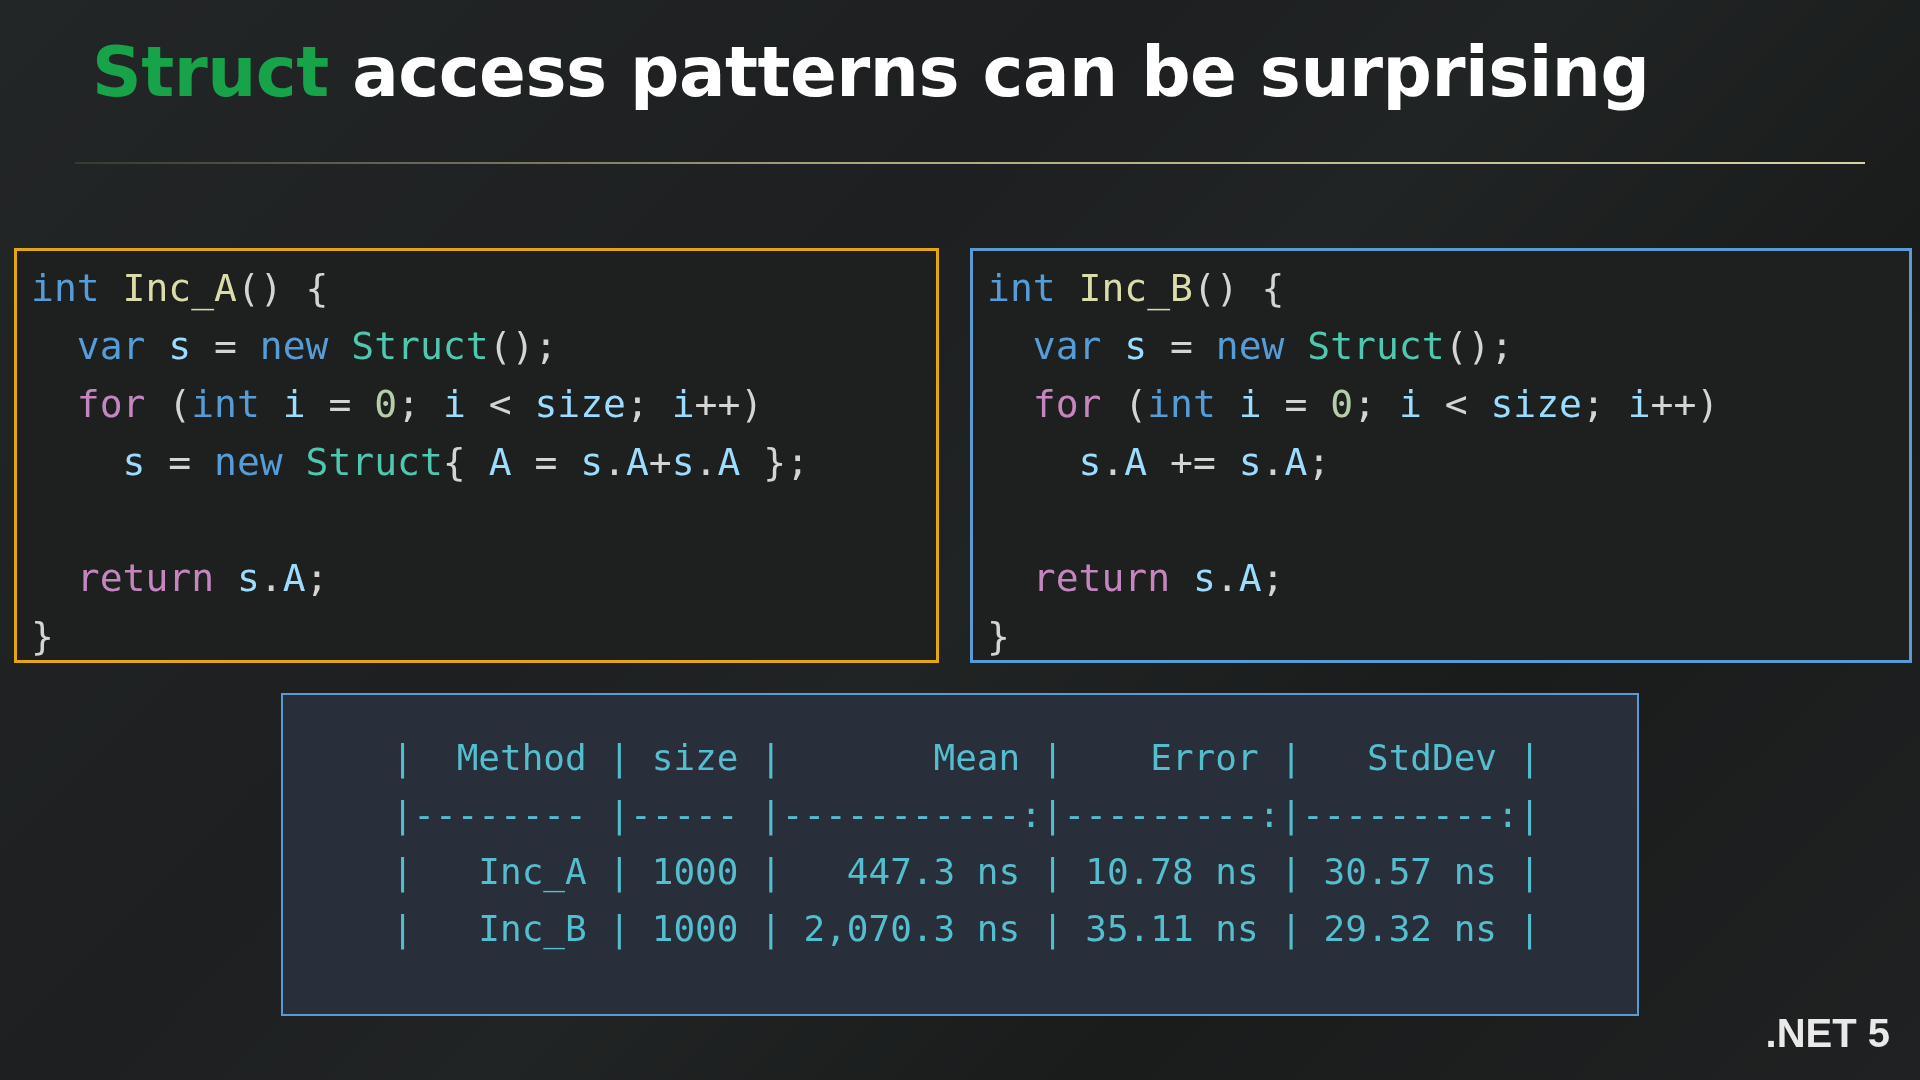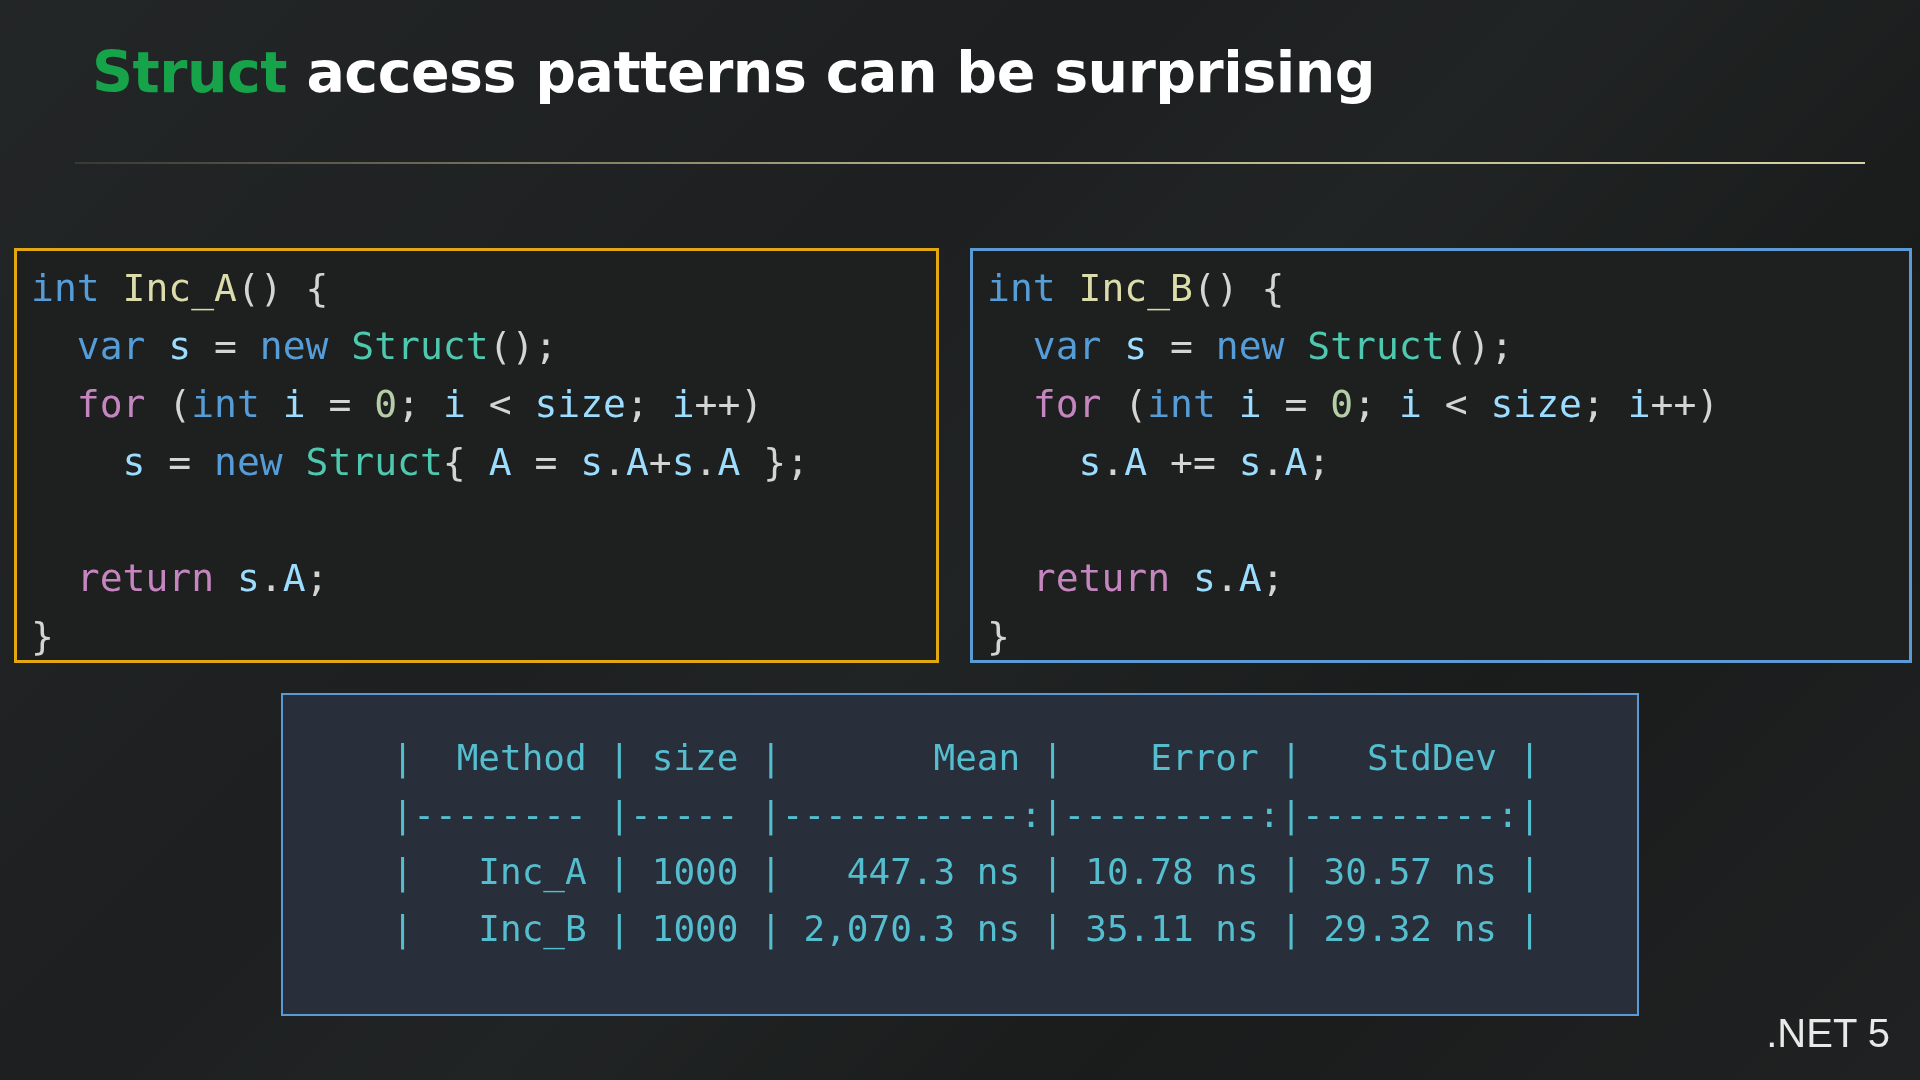--- a/index.html
+++ b/index.html
@@ -30,21 +30,21 @@
     left: 92px;
     top: 12px;
     width: 1760px;
     height: 120px;
     display: flex;
     align-items: center;
   }
   #slide-title {
     font-family: "DejaVu Sans", sans-serif;
     font-weight: 700;
-    font-size: 57px;
+    font-size: 69px;
     letter-spacing: -0.5px;
     color: #ffffff;
     white-space: nowrap;
     line-height: 1.0;
   }
   #slide-title .accent {
     color: #16a34a;
   }
 
   #title-rule {
@@ -120,21 +120,21 @@
     color: #55bece;
     white-space: pre;
   }
 
   
   #brand {
     position: absolute;
     right: 30px;
     bottom: 24px;
     font-family: "Liberation Sans", sans-serif;
-    font-weight: 400;
+    font-weight: 700;
     font-size: 40px;
     color: #e9e9e9;
     letter-spacing: 0px;
   }
 </style>
 </head>
 <body>
 
 <div id="slide">
 

